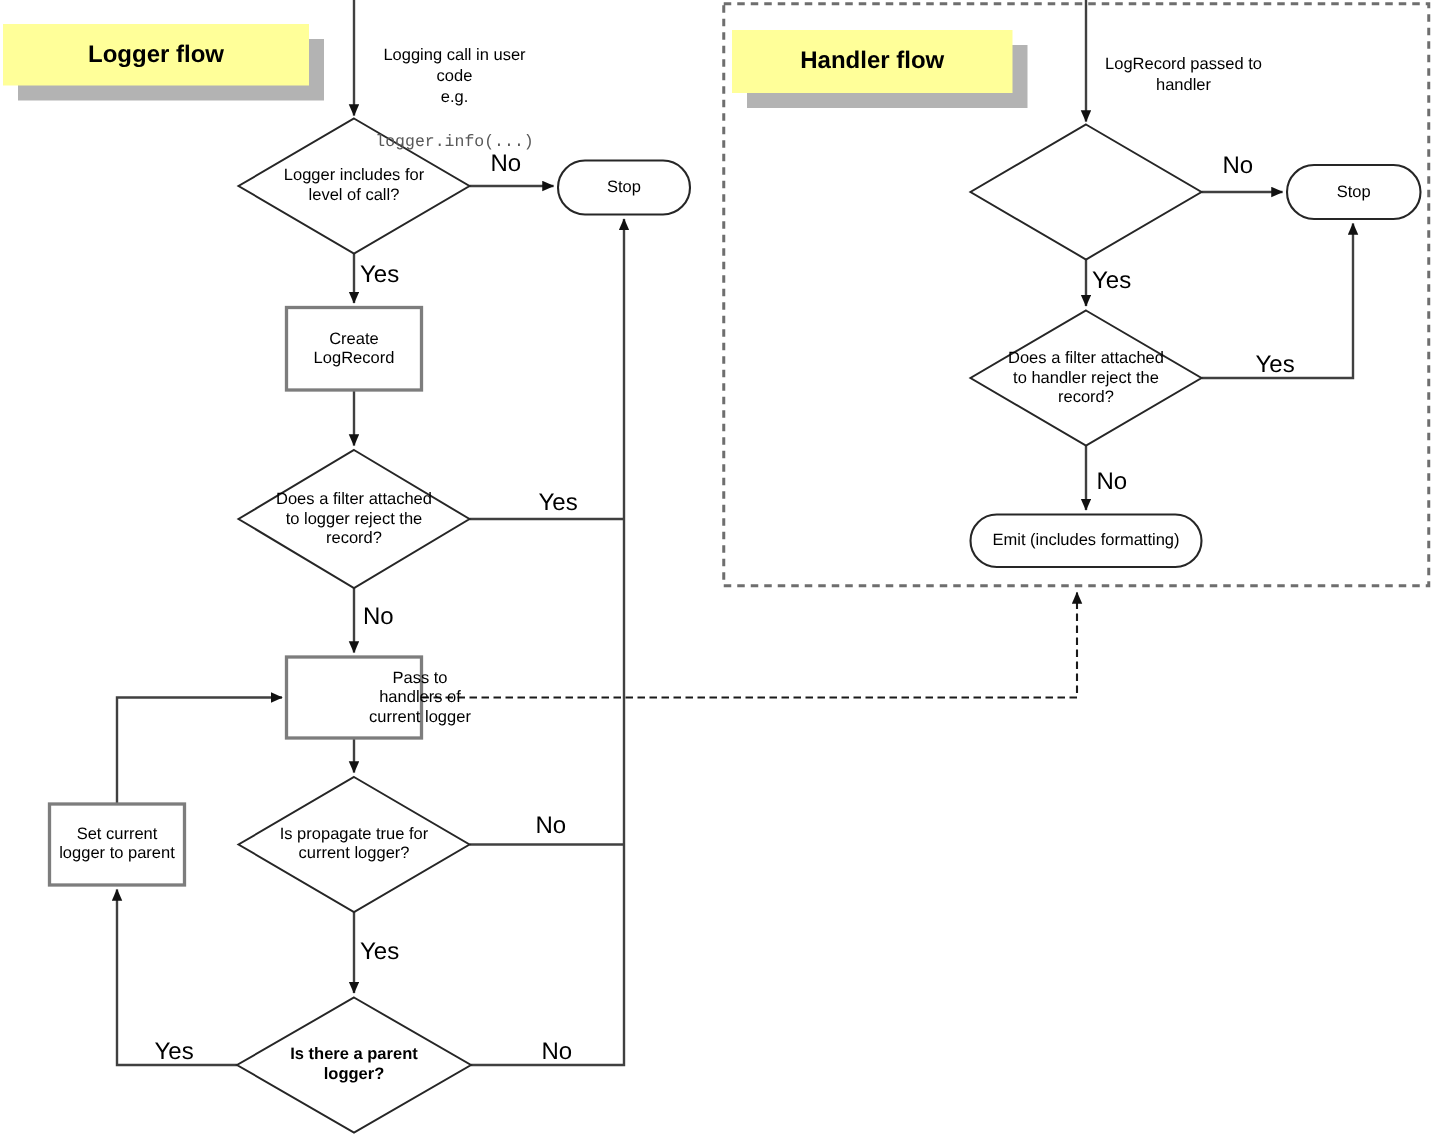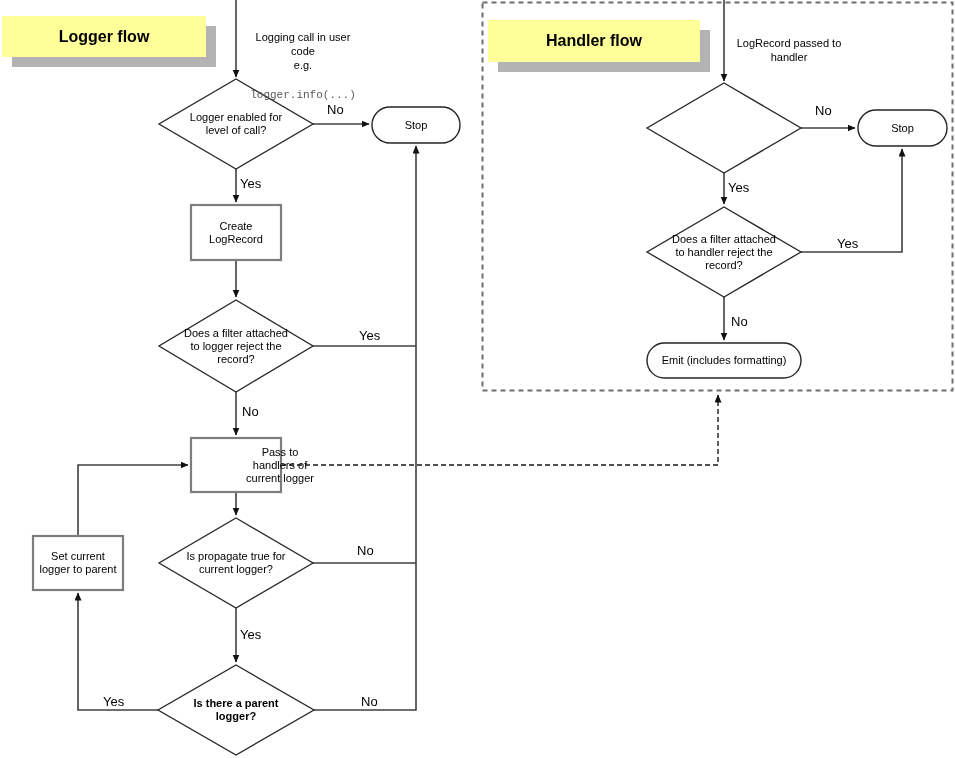--- a/index.html
+++ b/index.html
@@ -15,30 +15,30 @@
   .canvas{position:relative;width:955px;height:758px;background:#fff;overflow:hidden;}
   .layer{position:absolute;left:0;top:0;}
 
   
   .note{
     position:absolute;display:flex;align-items:center;justify-content:center;
     background:var(--note-bg);box-shadow:10px 10px 0 var(--note-shadow);
     font-weight:bold;font-size:16px;
   }
   .note-logger{left:2px;top:16px;width:204px;height:41px;}
-  .note-handler{left:488px;top:20px;width:212px;height:42px;}
+  .note-handler{left:488px;top:20px;width:187px;height:42px;}
 
   
   .lbl{
     position:absolute;display:flex;align-items:center;justify-content:center;
     text-align:center;font-size:11px;line-height:13px;white-space:pre-line;
   }
   
   .edge{
-    position:absolute;font-size:13px;line-height:12px;white-space:nowrap;
+    position:absolute;font-size:16px;line-height:12px;white-space:nowrap;
   }
 
   .start-text{position:absolute;text-align:center;font-size:11px;line-height:14px;white-space:pre-line;}
   .code-line{font-family:"Liberation Mono","DejaVu Sans Mono",monospace;font-size:11px;color:var(--code-text);margin-top:2px;white-space:nowrap;}
 
   svg .connector{stroke:var(--line);stroke-width:1.6;fill:none;}
   svg .connector-dashed{stroke:#1a1a1a;stroke-width:1.4;fill:none;stroke-dasharray:5 3;}
   svg .diamond{fill:#fff;stroke:var(--shape-stroke);stroke-width:1.3;}
   svg .box{fill:#fff;stroke:var(--box-border);stroke-width:2.2;}
   svg .pill{fill:#fff;stroke:var(--shape-stroke);stroke-width:1.4;}
@@ -102,21 +102,21 @@
 
   <div class="start-text" style="left:728px;top:36px;width:122px;">LogRecord passed to
 handler</div>
   <div class="start-text" style="left:241px;top:16px;width:124px;">
     <div>Logging call in user
 code
 e.g.</div>
     <div class="code-line">logger.info(...)</div>
   </div>
 
-  <div class="lbl" style="left:161px;top:100px;width:150px;height:48px;">Logger enabled for
+  <div class="lbl" style="left:161px;top:100px;width:150px;height:48px;">Logger includes for
 level of call?</div>
   <div class="lbl" style="left:372px;top:107px;width:88px;height:36px;">Stop</div>
   <div class="lbl" style="left:191px;top:205px;width:90px;height:55px;">Create
 LogRecord</div>
   <div class="lbl" style="left:161px;top:320px;width:150px;height:52px;">Does a filter attached
 to logger reject the
 record?</div>
   <div class="lbl" style="left:191px;top:438px;width:90px;height:54px;margin-left:44px;">Pass to
 handlers of
 current logger</div>

